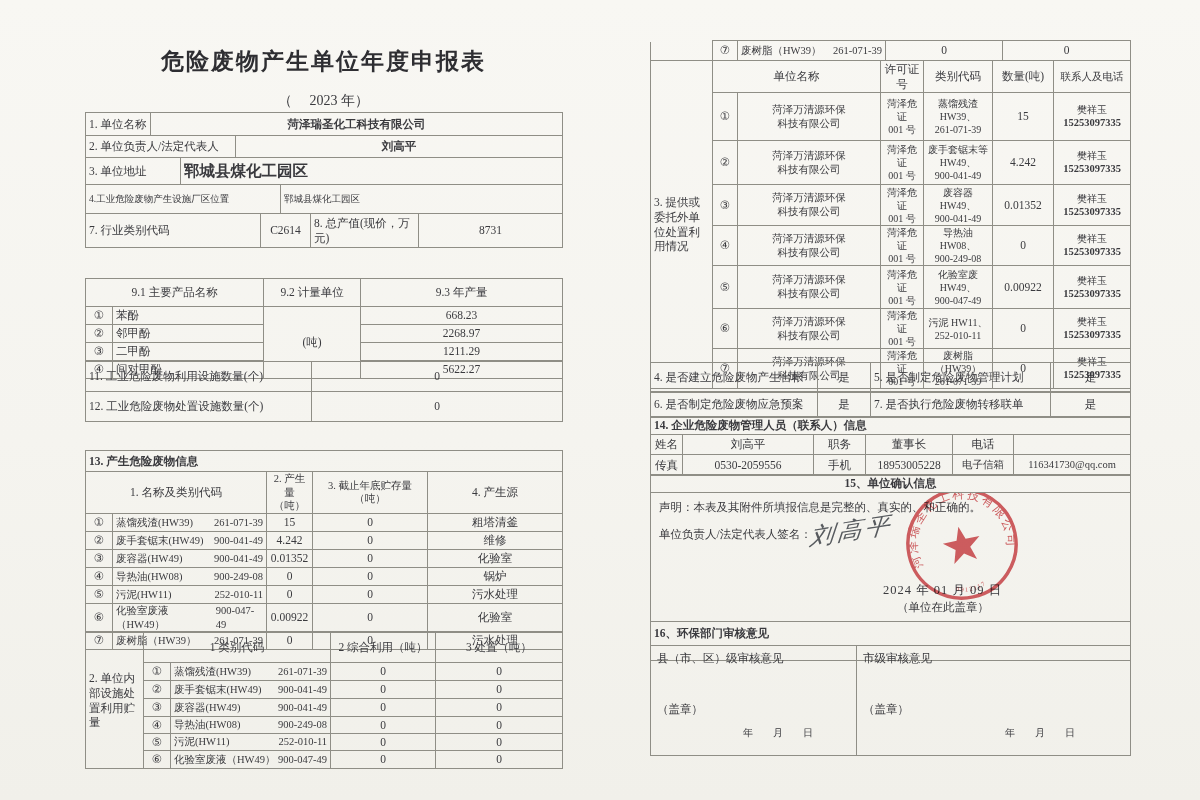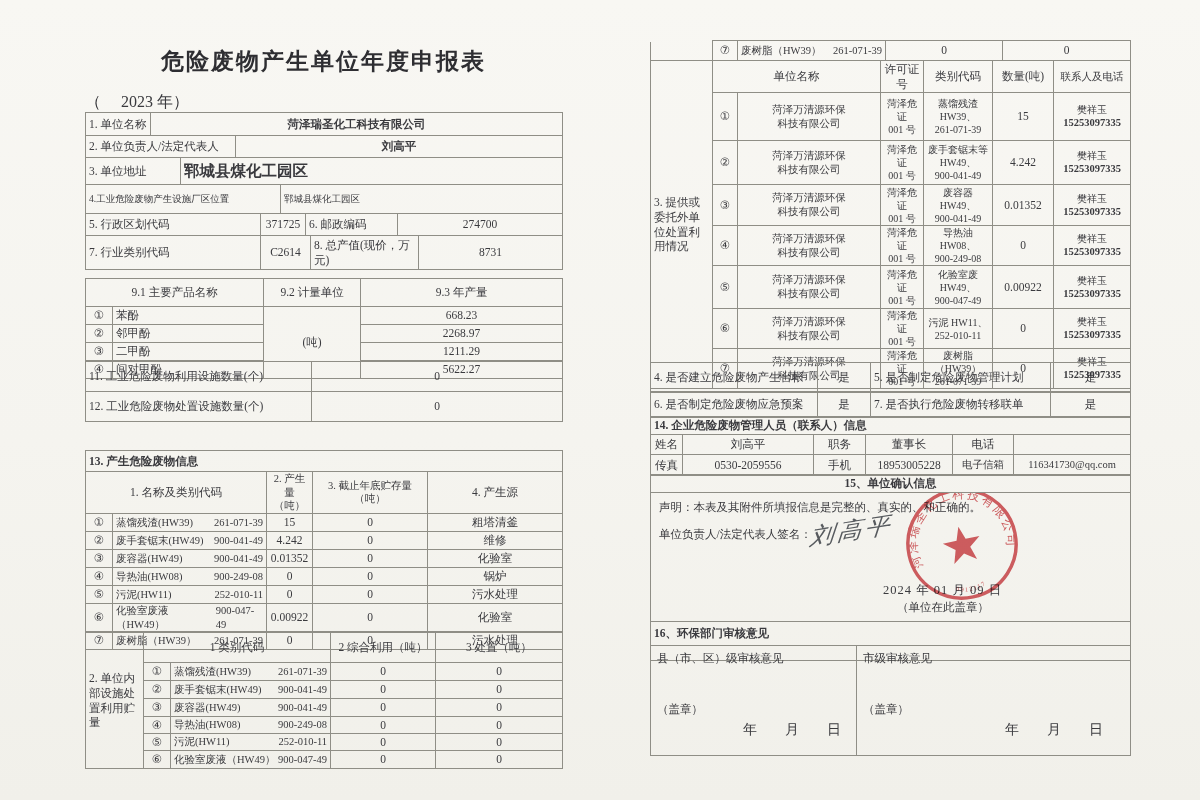--- a/index.html
+++ b/index.html
@@ -17,21 +17,21 @@
   .scan{
     position:relative;width:1200px;height:800px;overflow:hidden;
     background:linear-gradient(180deg,#f8f7f3 0%,#f5f4ef 55%,#f1f0ea 100%);
     color:var(--ink);
   }
   .abs{position:absolute;}
   .doc-title{
     left:85px;top:46px;width:477px;text-align:center;
     font-size:23px;font-weight:bold;letter-spacing:2px;color:#2e2e32;
   }
-  .year-line{left:85px;top:92px;width:477px;text-align:left;font-size:16px;}
+  .year-line{left:85px;top:92px;width:477px;text-align:center;font-size:14px;}
   table.t{position:absolute;border-collapse:collapse;table-layout:fixed;color:var(--ink);}
   table.t td{
     border:1px solid var(--line);font-size:11.5px;padding:0 3px;
     vertical-align:middle;overflow:hidden;line-height:1.3;
   }
   .c{text-align:center;}
   .l{text-align:left;}
   .bold{font-weight:600;}
   .pre{white-space:pre-line;}
   .sm{font-size:9.5px !important;}
@@ -51,21 +51,21 @@
   }
   .sealnote{left:246px;top:61px;font-size:11.5px;margin-top:46px;}
   .sdate{left:232px;top:89px;font-size:12.5px;letter-spacing:1px;}
   .stamp{
     left:252px;top:-8px;transform:rotate(-12deg);
     opacity:.88;mix-blend-mode:multiply;
   }
   .review-cell{position:relative;vertical-align:top !important;margin-top:39px;}
   .rv-label{position:absolute;top:5px;left:6px;font-size:11.5px;white-space:nowrap;}
   .rv-seal{position:absolute;top:56px;left:6px;font-size:11.5px;}
-  .rv-ymd{position:absolute;bottom:16px;font-size:14px;white-space:nowrap;}
+  .rv-ymd{position:absolute;bottom:16px;font-size:10px;white-space:nowrap;}
   .tick{position:absolute;width:1px;background:var(--line);}
 </style>
 </head>
 <body>
 
 <div class="scan">
 
   <div class="abs doc-title">危险废物产生单位年度申报表</div>
   <div class="abs year-line">（　 2023 年）</div>
 
@@ -91,26 +91,20 @@
       <td class="l" colspan="3">2. 单位负责人/法定代表人</td>
       <td class="c bold" colspan="7">刘高平</td>
     </tr>
     <tr style="height:27px">
       <td class="l" colspan="2">3. 单位地址</td>
       <td class="l big" colspan="8">郓城县煤化工园区</td>
     </tr>
     <tr style="height:29px">
       <td class="l sm" colspan="5">4.工业危险废物产生设施厂区位置</td>
       <td class="l sm" colspan="5">郓城县煤化工园区</td>
-    </tr>
-    <tr style="height:22px">
-      <td class="l" colspan="4">5. 行政区划代码</td>
-      <td class="c" colspan="2">371725</td>
-      <td class="l" colspan="2">6. 邮政编码</td>
-      <td class="c" colspan="2">274700</td>
     </tr>
     <tr style="height:34px">
       <td class="l" colspan="4">7. 行业类别代码</td>
       <td class="c" colspan="3">C2614</td>
       <td class="l" colspan="2">8. 总产值(现价，万元)</td>
       <td class="c">8731</td>
     </tr>
   </tbody>
     </table>
 

